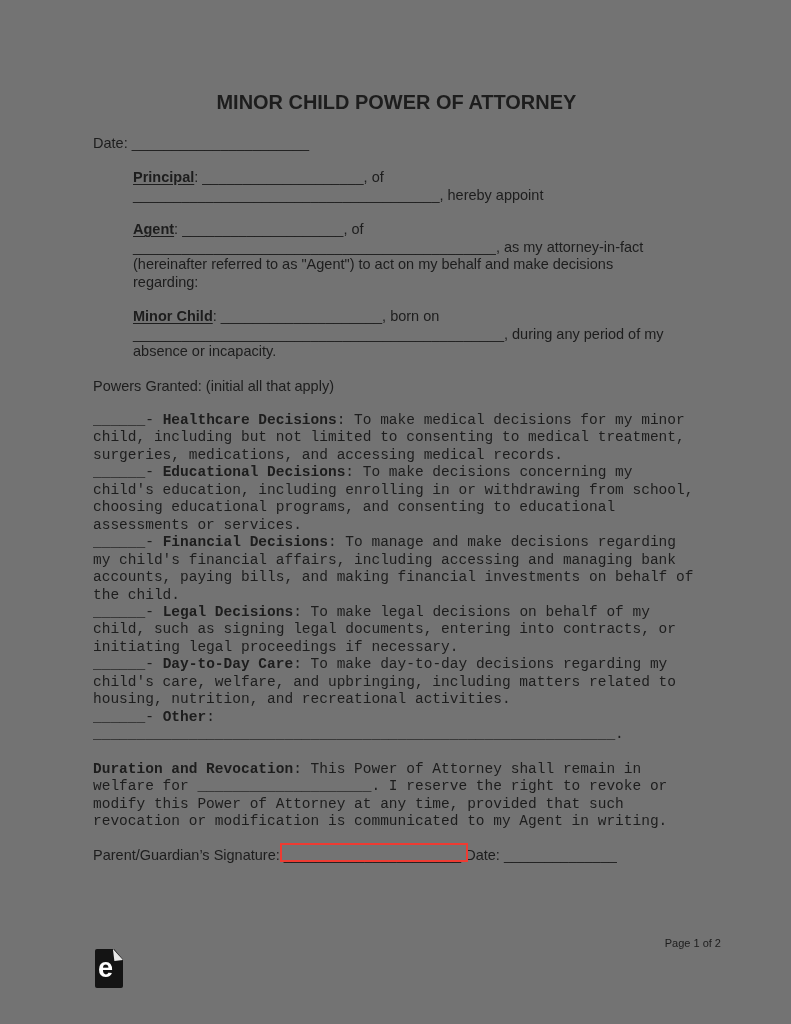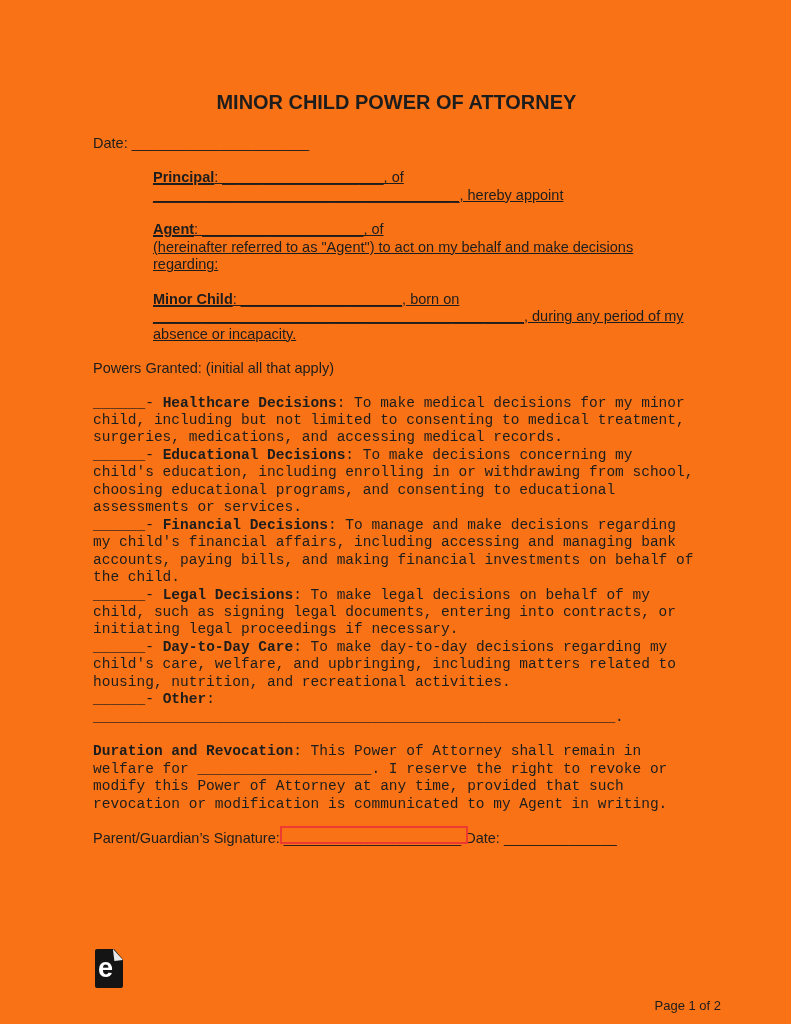--- a/index.html
+++ b/index.html
@@ -3,21 +3,21 @@
 <meta charset="utf-8">
 <style>
   html, body { margin: 0; padding: 0; background: #ffffff; }
   * { box-sizing: border-box; }
 
   .page {
     position: relative;
     width: 791px;
     height: 1024px;
     margin: 0 auto;
-    background: #f97316;
+    background: #737373;
     color: #1d1d1d;
     font-family: "Liberation Sans", sans-serif;
     font-size: 14.5px;
     line-height: 17.45px;
     padding: 90px 91px 0 93px;
     overflow: hidden;
   }
 
   h1.doc-title {
     margin: 0;
@@ -30,21 +30,21 @@
   .title-inner { display: inline-block; transform: scaleX(0.95); }
 
   p, .line, .party { margin: 0; padding: 0; }
 
   .gap   { margin-top: 17px; }
   .gap-lg{ margin-top: 21px; }
 
   .b   { font-weight: 700; }
   .lbl { font-weight: 700; text-decoration: underline; text-underline-offset: 2px; }
 
-  .party { margin-left: 60px; text-decoration: underline; }
+  .party { margin-left: 40px; }
   .pline { white-space: nowrap; }
 
   .ppara { text-align: left; font-family: Liberation Mono, monospace; }
 
   .sigline { white-space: nowrap; }
 
   
   .sig-box { position: relative; display: inline-block; }
   .sig-box::after {
     content: "";
@@ -77,42 +77,43 @@
     left: 3px; top: 3px;
     color: #ffffff;
     font-weight: 700;
     font-size: 27px;
     line-height: 33px;
     font-family: "Liberation Sans", sans-serif;
   }
 
   .page-num {
     position: absolute;
-    right: 70px; top: 998px;
-    font-size: 13px;
+    right: 70px; top: 935px;
+    font-size: 11px;
     line-height: 16px;
     color: #1d1d1d;
   }
 </style>
 </head>
 <body>
 
 <div class="page">
 
   <h1 class="doc-title"><span class="title-inner">MINOR CHILD POWER OF ATTORNEY</span></h1>
 
   <div class="line gap-lg"><span>Date: </span><span>______________________</span></div>
 
   <div class="party gap">
     <div class="pline"><span class="lbl">Principal</span><span>: ____________________, of</span></div>
     <div class="pline">______________________________________, hereby appoint</div>
   </div>
 
   <div class="party gap">
     <div class="pline"><span class="lbl">Agent</span><span>: ____________________, of</span></div>
+    <div class="pline">_____________________________________________, as my attorney-in-fact</div>
     <div class="pline">(hereinafter referred to as "Agent") to act on my behalf and make decisions</div>
     <div class="pline">regarding:</div>
   </div>
 
   <div class="party gap">
     <div class="pline"><span class="lbl">Minor Child</span><span>: ____________________, born on</span></div>
     <div class="pline">______________________________________________, during any period of my</div>
     <div class="pline">absence or incapacity.</div>
   </div>
 

